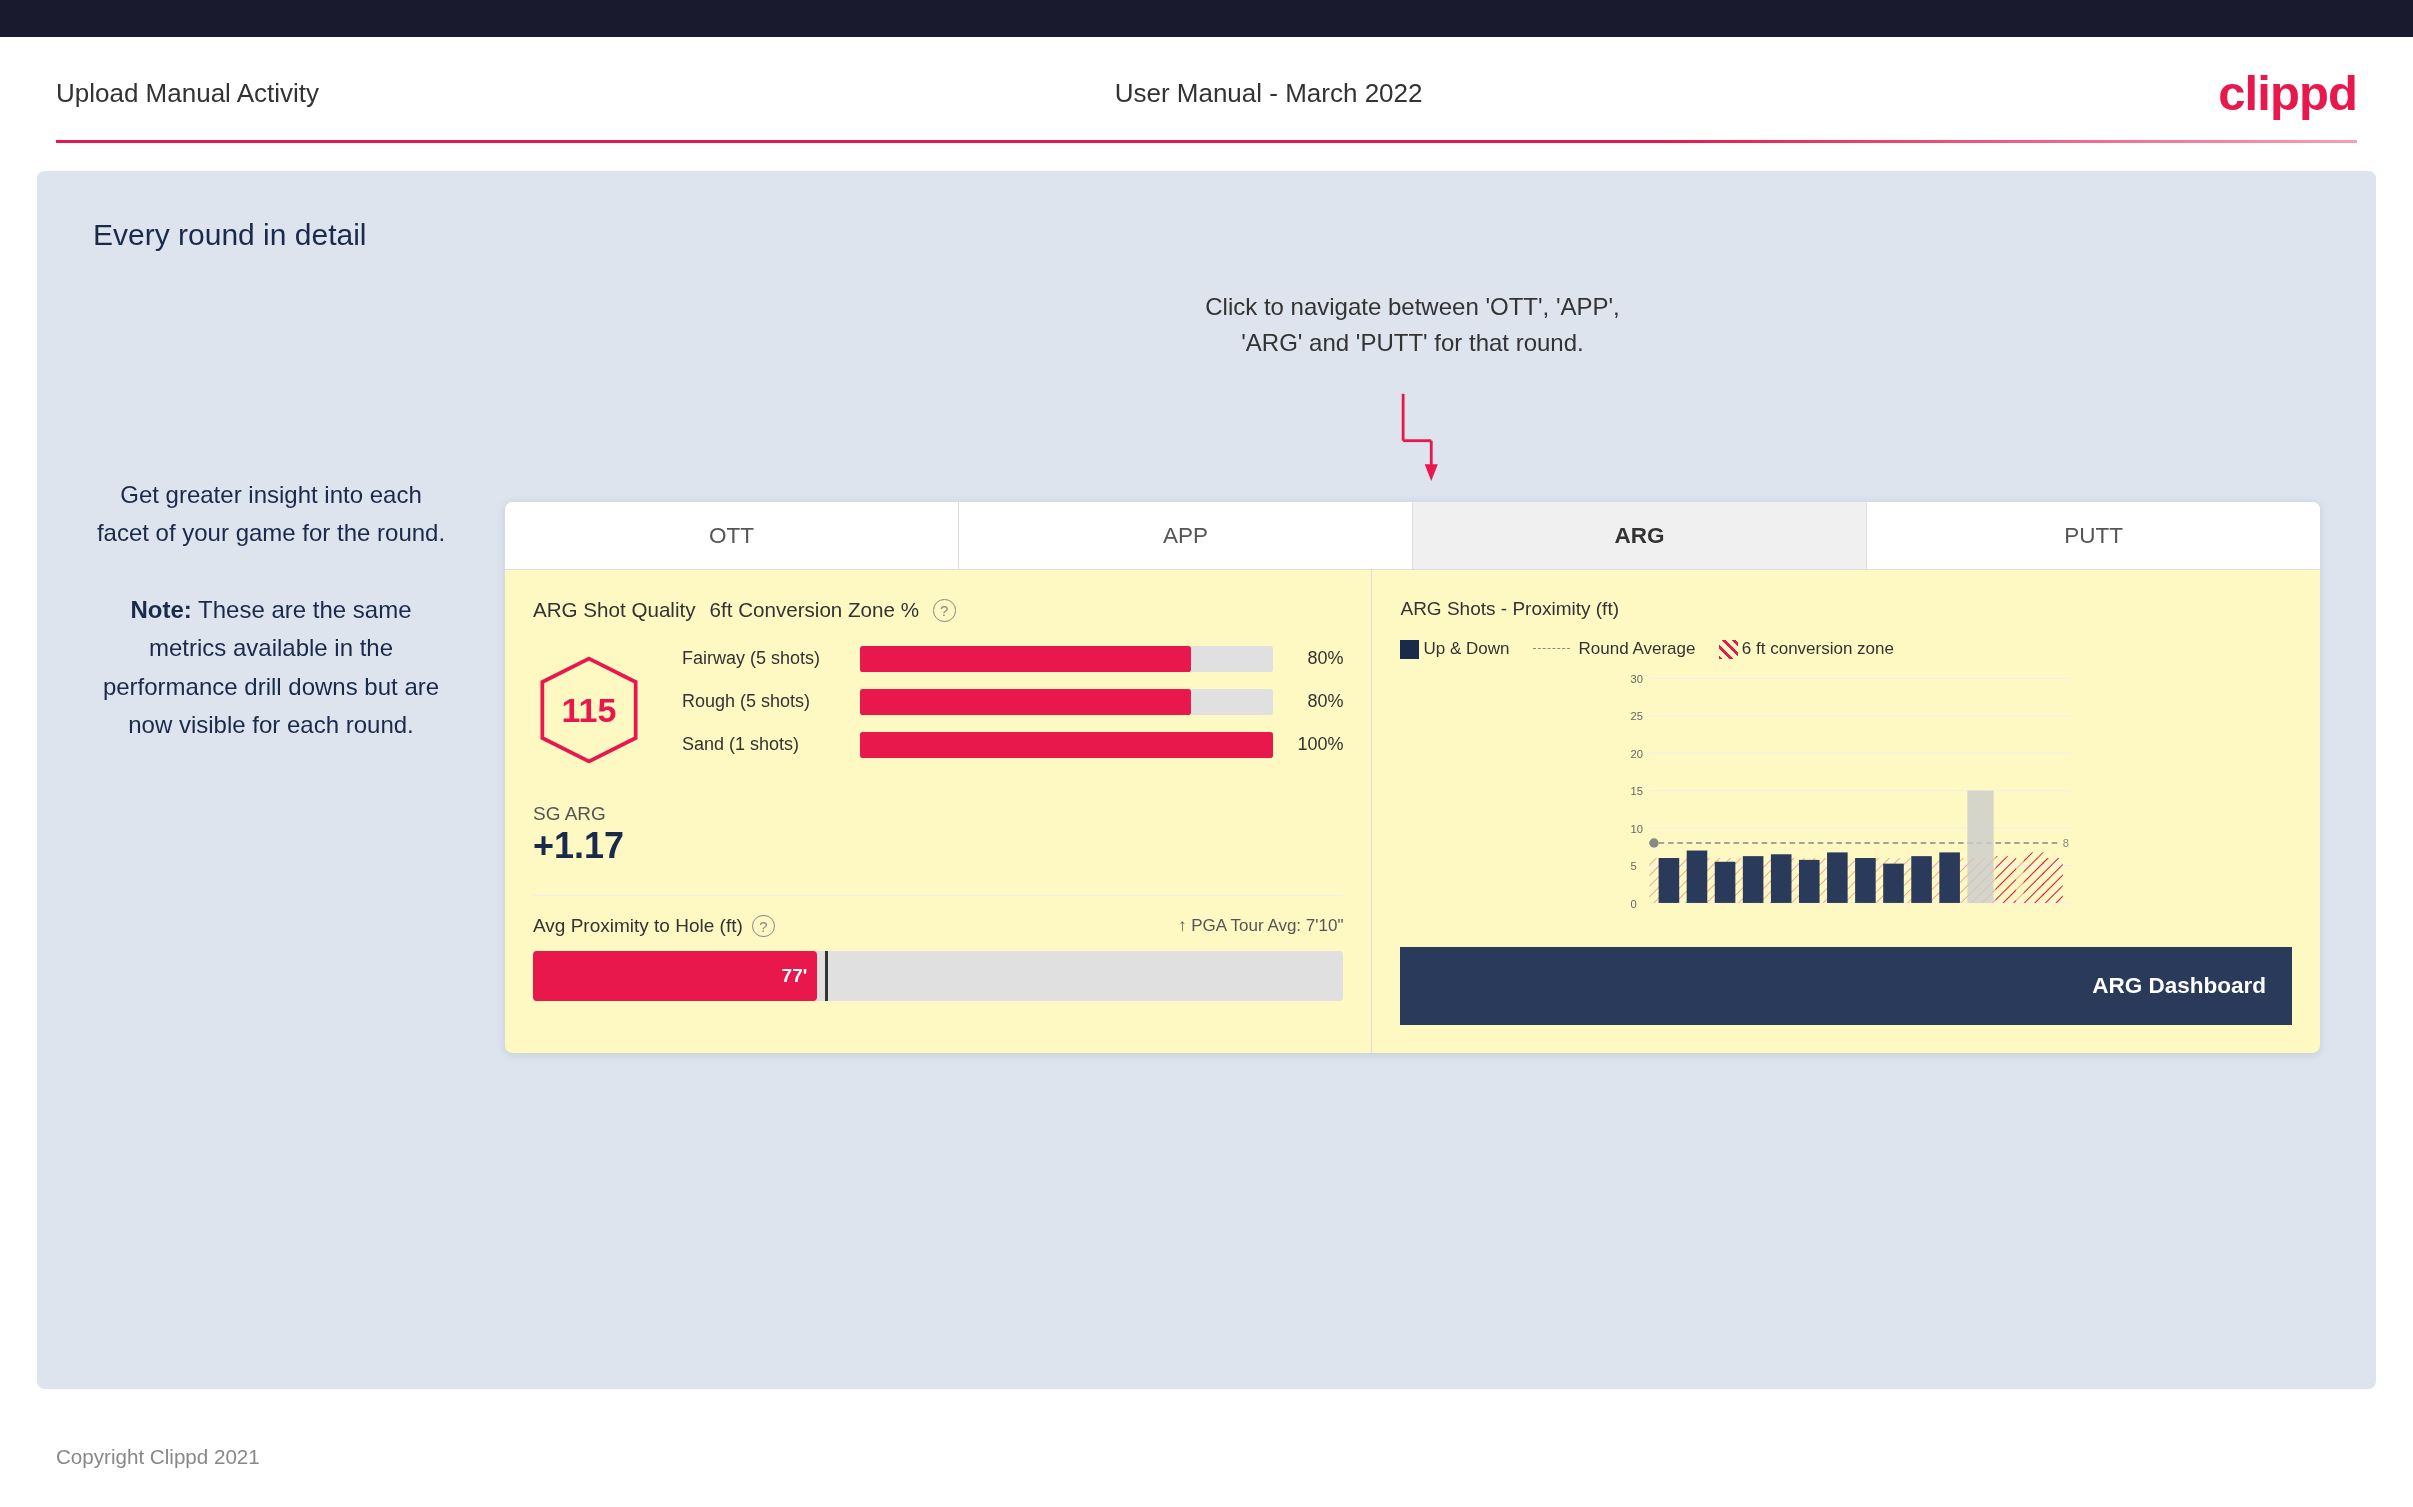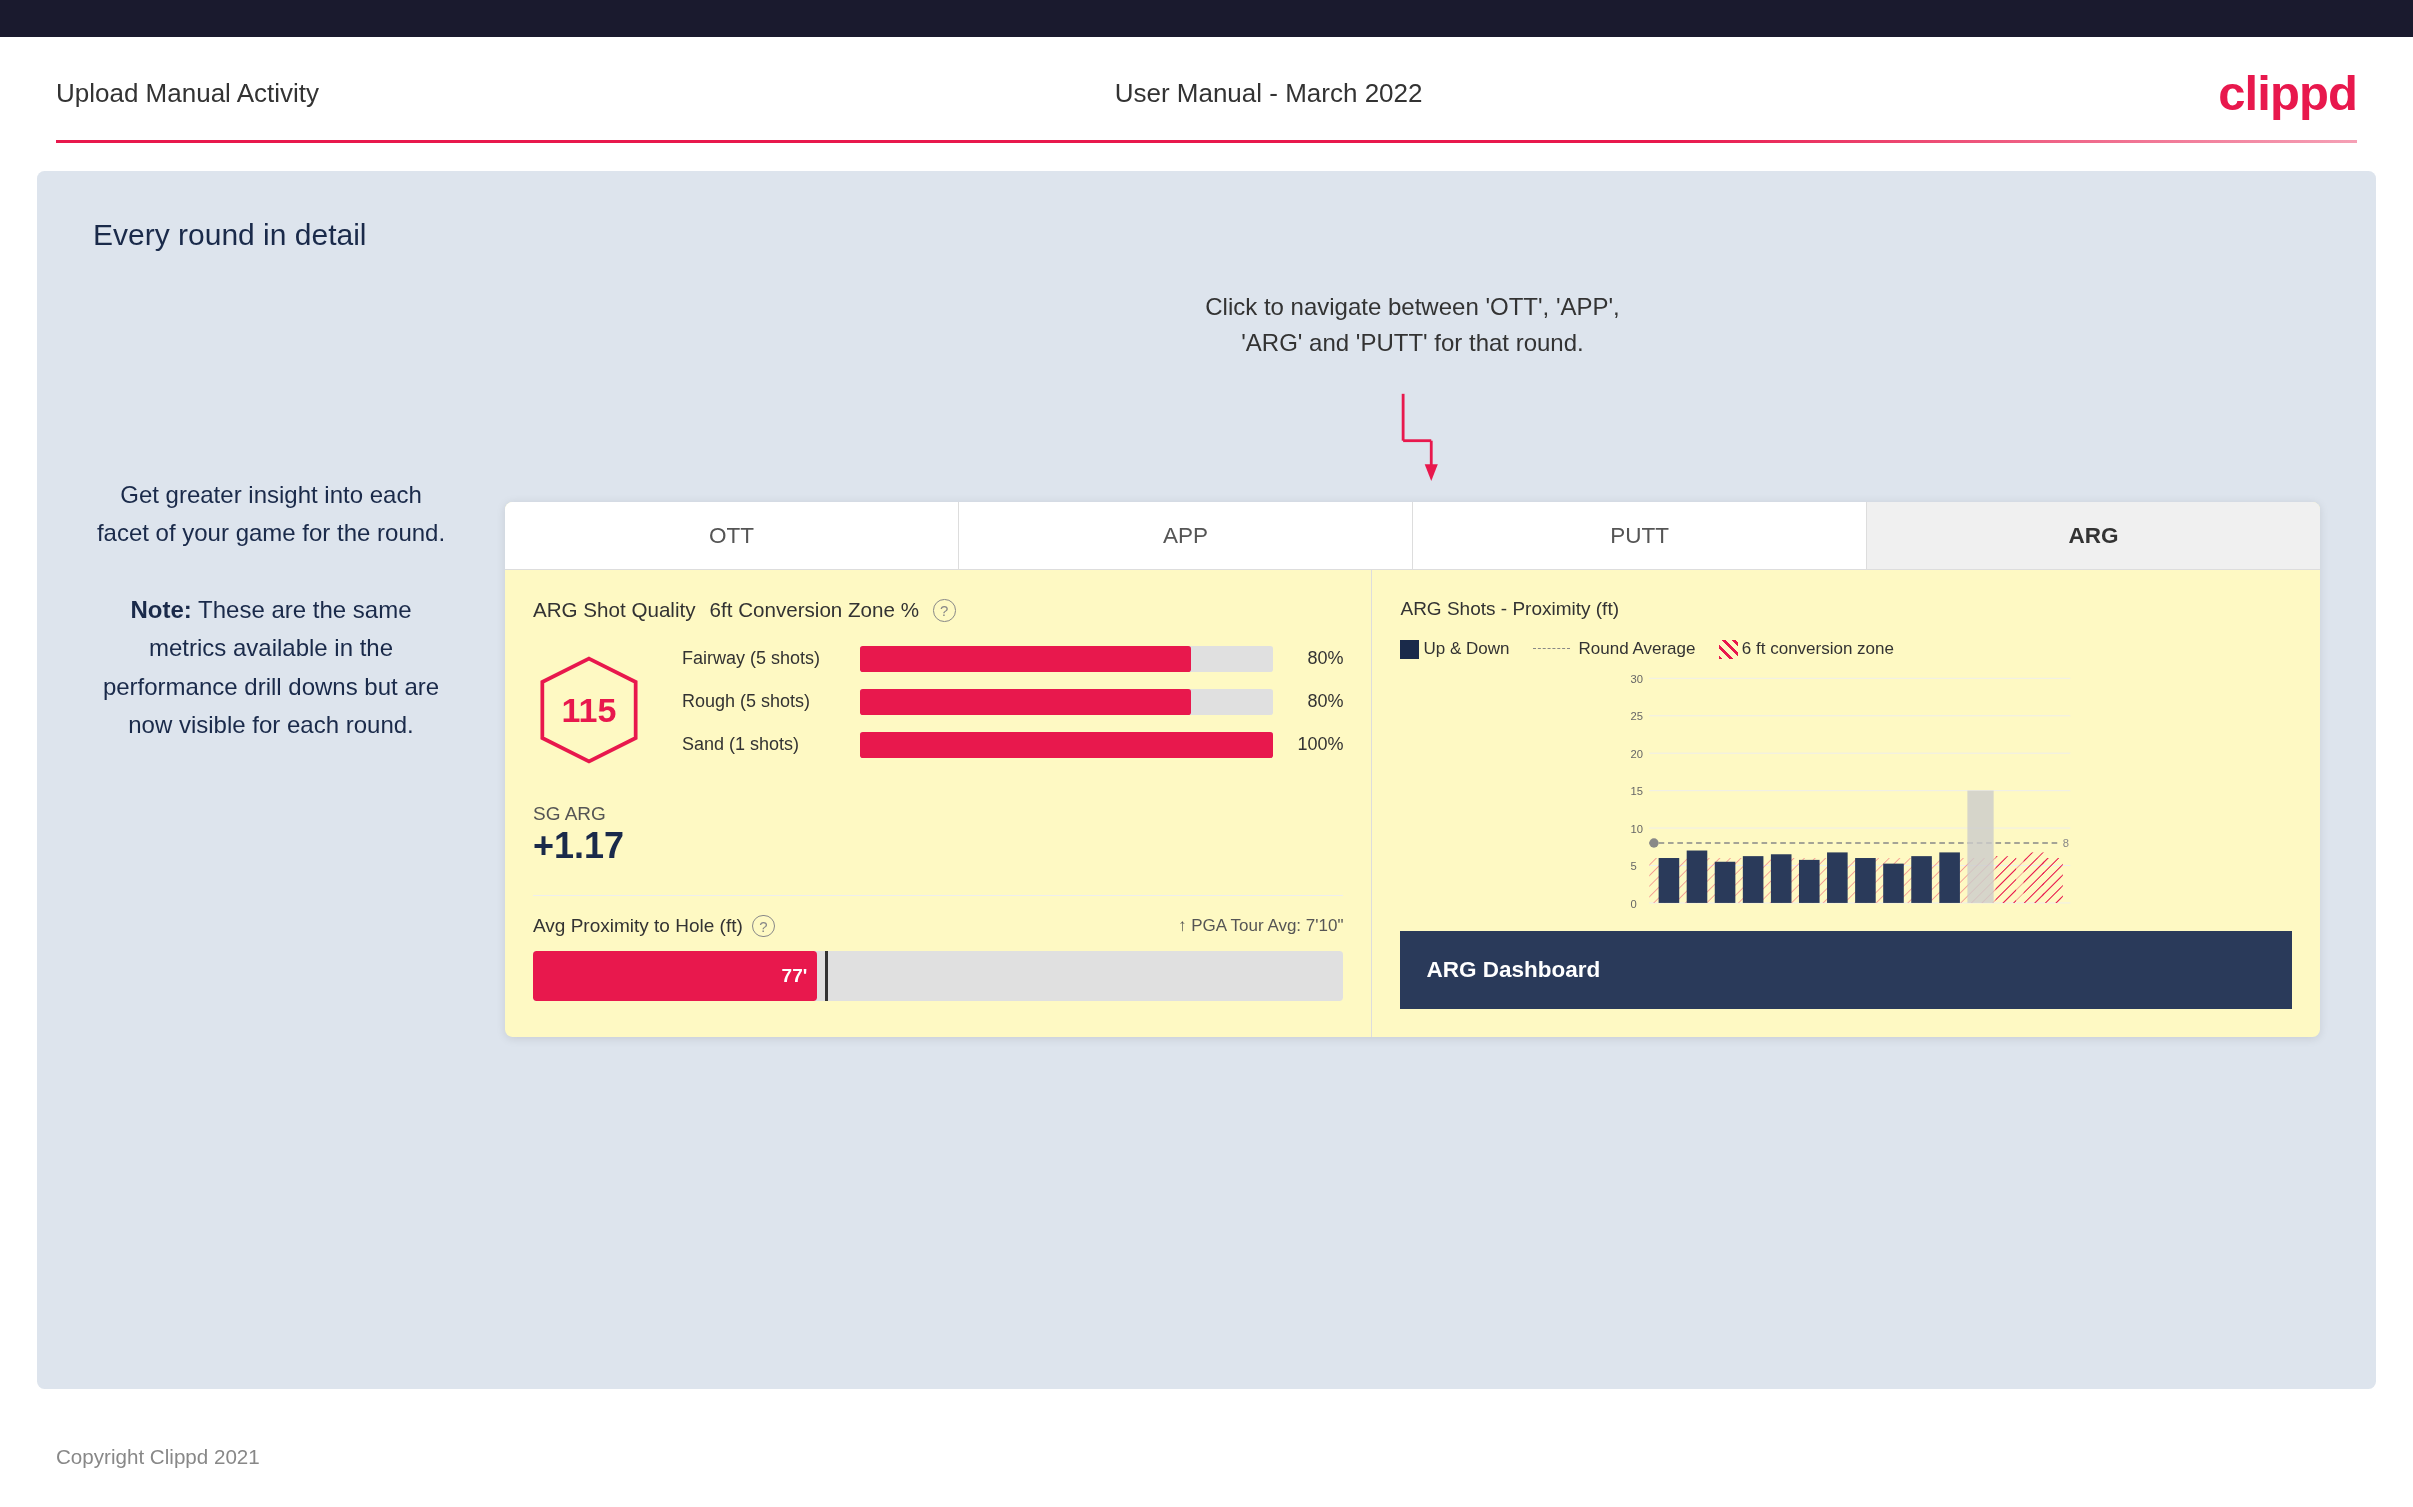--- a/index.html
+++ b/index.html
@@ -382,27 +382,27 @@
 
     .chart-area {
       position: relative;
       height: 262px;
       margin-top: 9.4px;
     }
 
     .dashboard-btn {
       background: #2a3a5a;
       color: #fff;
-      text-align: left;
+      text-align: right;
       padding: 26px;
       font-size: 22.5px;
       font-weight: 600;
       cursor: pointer;
       border-radius: 0 0 0 0;
-      margin-top: 0;
+      margin-top: 16px;
     }
 
     .footer {
       padding: 28px 56px;
       font-size: 20.6px;
       color: #888;
     }
   </style>
 </head>
 <body>
@@ -447,22 +447,22 @@
           <line x1="60" y1="55" x2="60" y2="85" stroke="#e8184d" stroke-width="3"></line>
           <polygon points="53,80 67,80 60,98" fill="#e8184d"></polygon>
         </svg>
       </div>
 
       <div class="dashboard-card">
 
         <div class="tabs-row">
           <div class="tab">OTT</div>
           <div class="tab">APP</div>
+          <div class="tab active">ARG</div>
           <div class="tab">PUTT</div>
-          <div class="tab active">ARG</div>
         </div>
 
         <div class="dashboard-body">
 
           <div class="left-section">
 
             <div class="section-header">
               <span class="section-title">ARG Shot Quality</span>
               <span class="section-title">6ft Conversion Zone %</span>
               <div class="help-icon">?</div>

